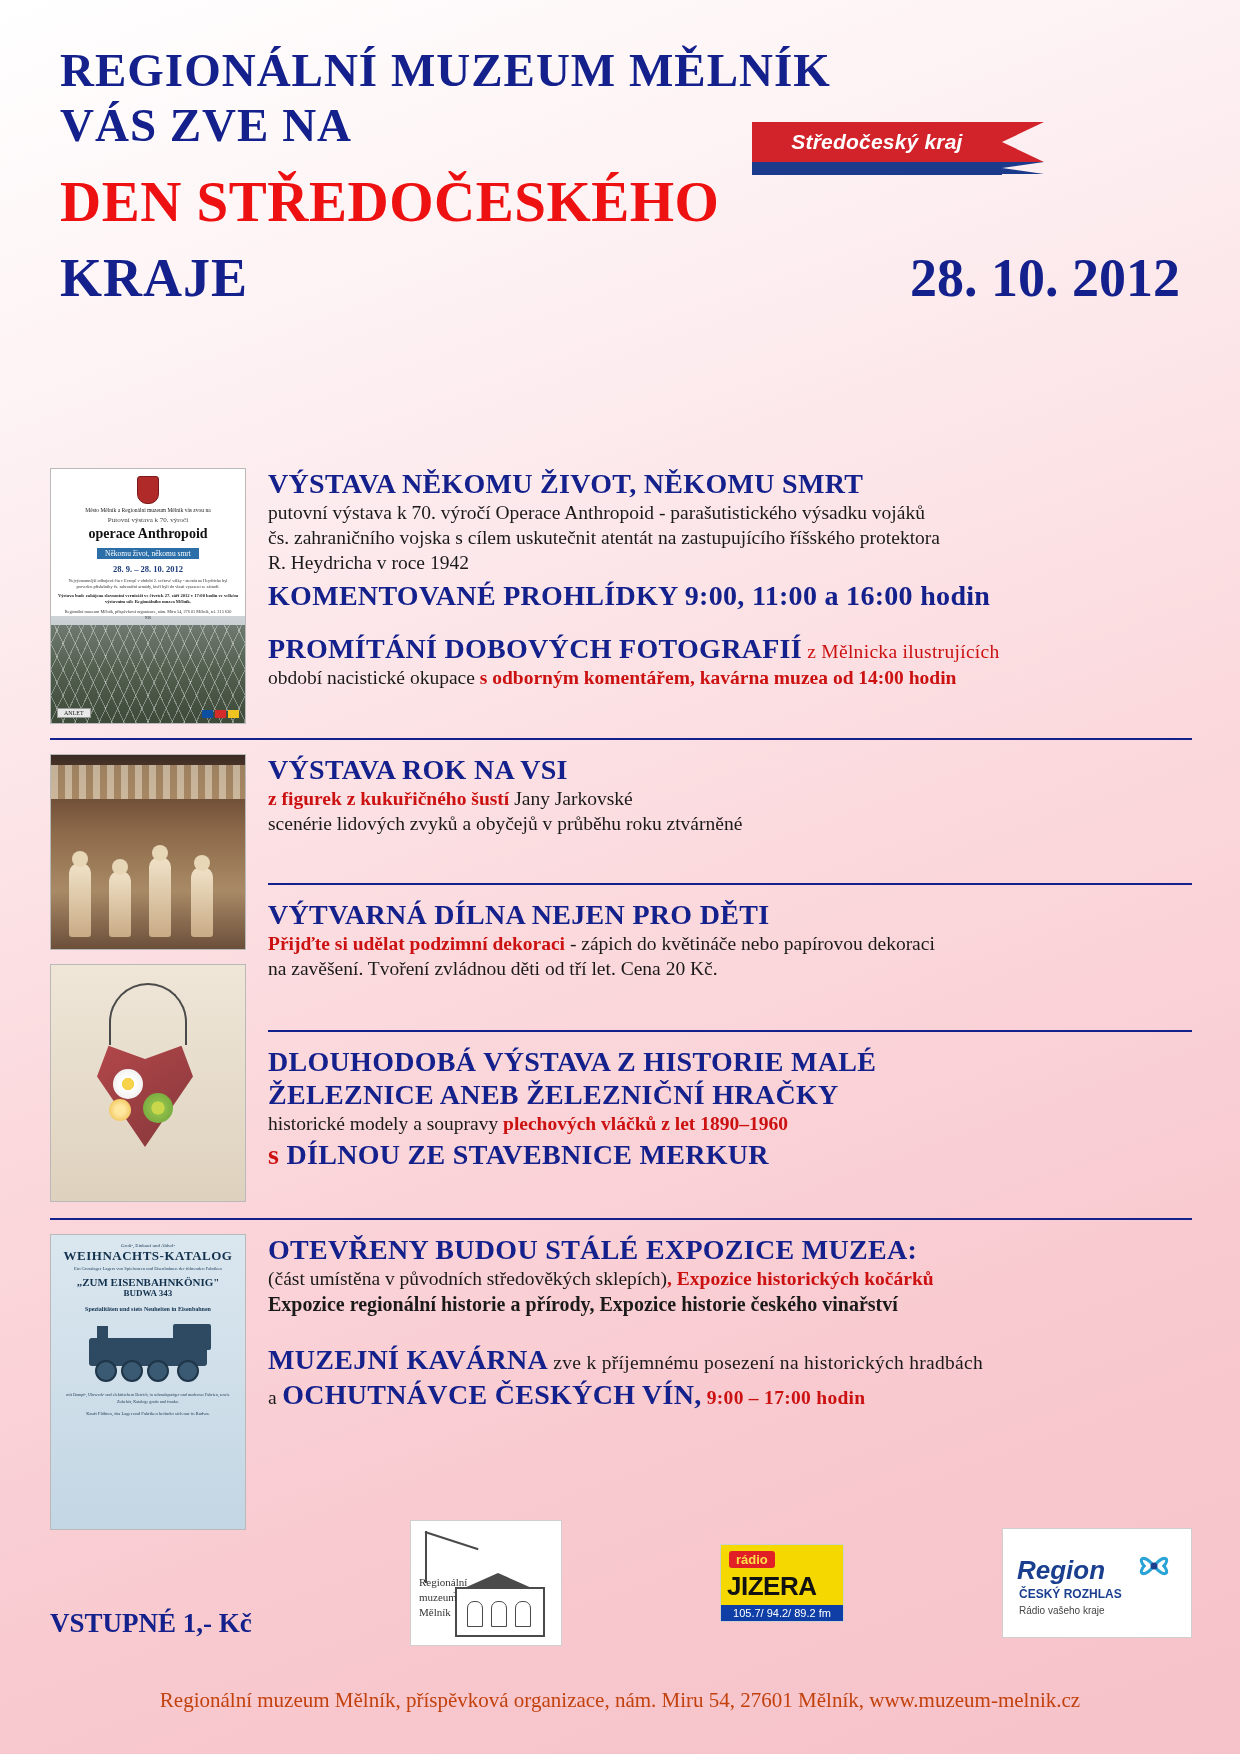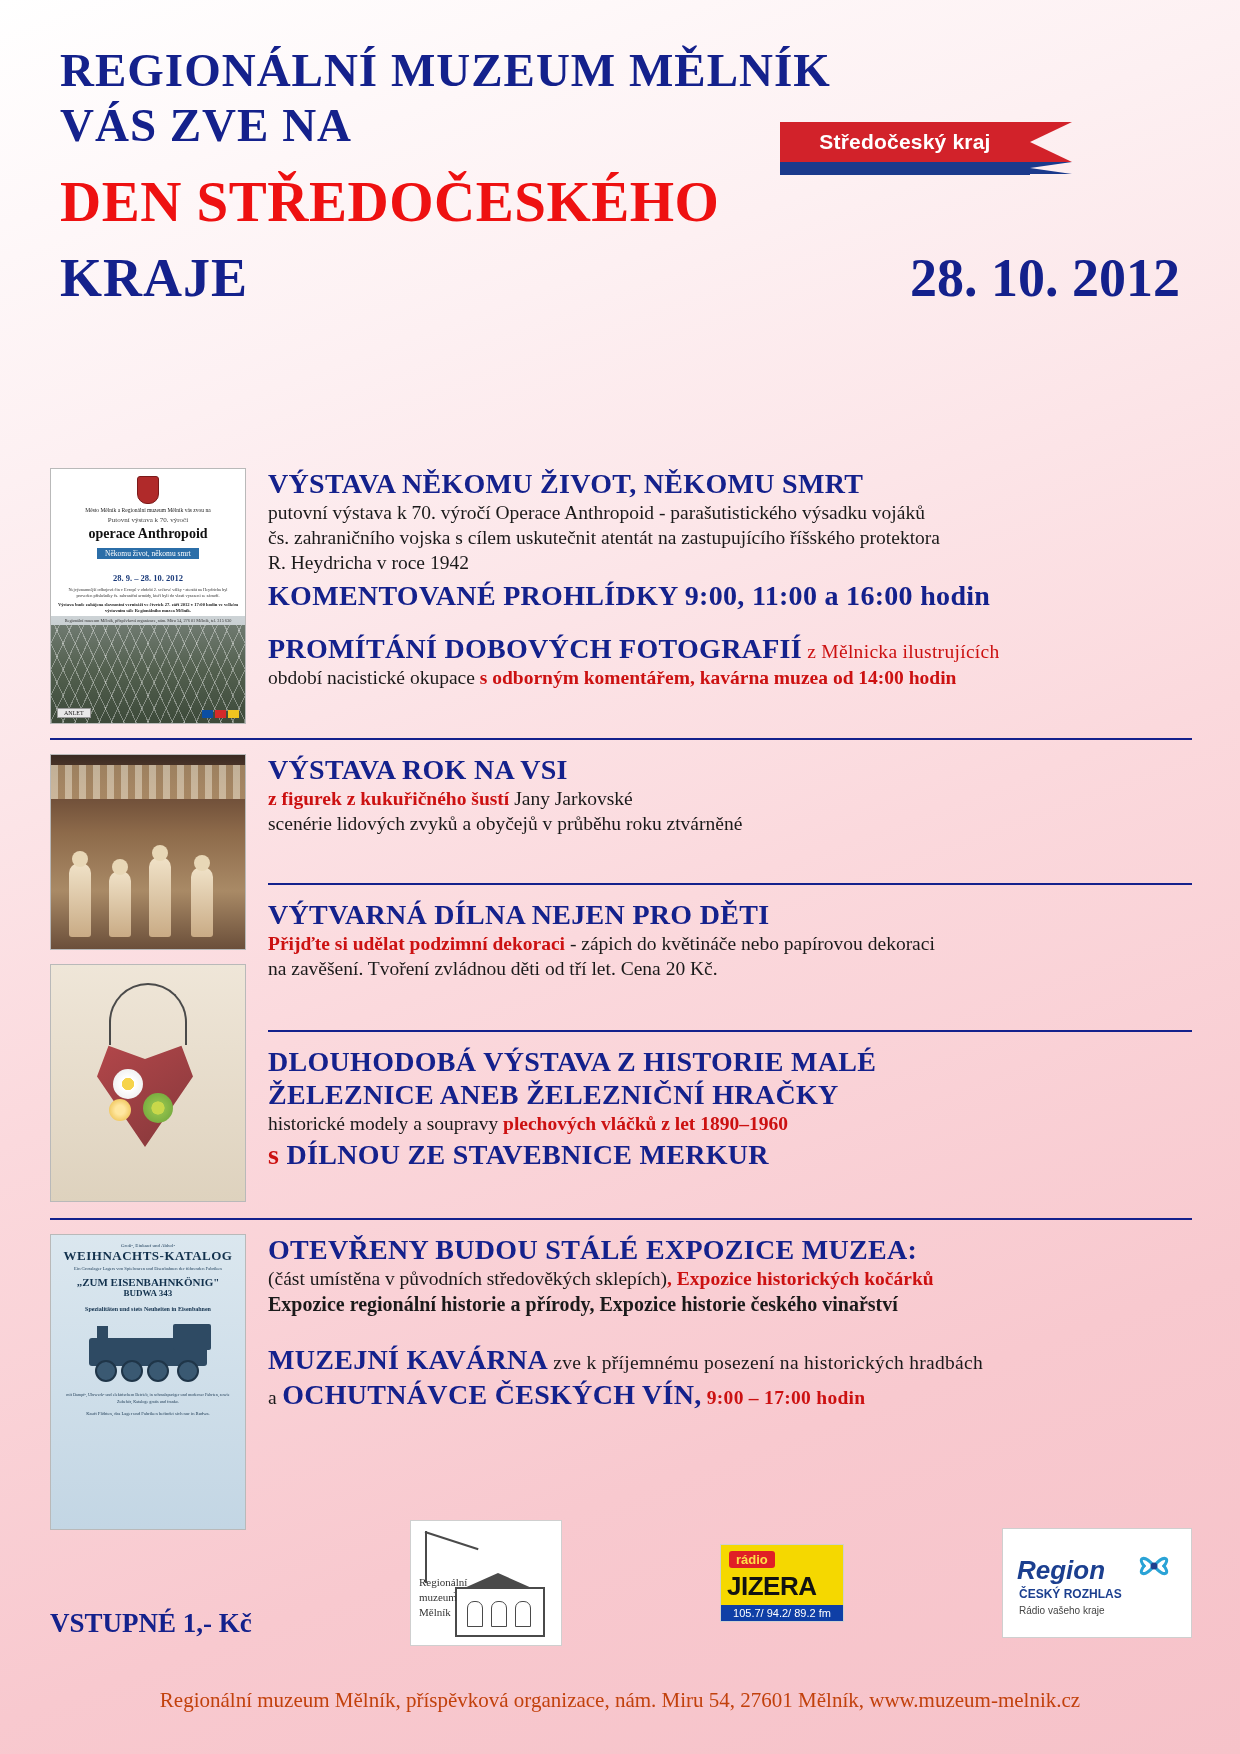--- a/index.html
+++ b/index.html
@@ -64,23 +64,24 @@
     font-weight: bold;
     color: #14218c;
     font-size: 54px;
     padding-right: 10px;
   }
 
   
   .ribbon {
     position: absolute;
     top: 122px;
-    left: 780px;
+    left: 752px;
     width: 292px;
     height: 62px;
+    font-style: italic;
   }
   .ribbon-red {
     position: absolute;
     left: 0; top: 0;
     width: 250px;
     height: 40px;
     background: #d2222a;
     display: flex;
     align-items: center;
     justify-content: center;
@@ -191,21 +192,21 @@
     border-radius: 3px 3px 10px 10px;
     border: 1px solid #7a1a1a;
   }
   .ta-l1 { font-size: 5.5px; color: #222; }
   .ta-l2 { font-size: 7px; color: #444; margin-top: 3px;}
   .ta-l3 { font-size: 14px; font-weight: bold; color: #111; margin-top: 2px;}
   .ta-l4 {
     font-size: 7.5px; color: #fff; background: #2b6ea8;
     display: inline-block; padding: 1px 8px; margin-top: 3px;
   }
-  .ta-l5 { font-size: 8.5px; font-weight: bold; color: #1a3a7a; margin-top: 13px;}
+  .ta-l5 { font-size: 8.5px; font-weight: bold; color: #1a3a7a; margin-top: 4px;}
   .ta-p { font-size: 4.3px; color: #333; line-height: 1.35; margin-top: 4px; text-align: center; padding: 0 5px;}
   .ta-strong { font-size: 4.6px; color: #222; font-weight: bold; line-height: 1.4; margin-top: 3px;}
   .ta-url { font-size: 6px; color: #1a4fa0; margin-top: 4px; }
   .ta-photo {
     position: absolute;
     left: 0; right: 0; bottom: 0;
     height: 98px;
     background:
       repeating-linear-gradient(65deg, rgba(255,255,255,0.35) 0 1px, rgba(255,255,255,0) 1px 11px),
       repeating-linear-gradient(-65deg, rgba(255,255,255,0.35) 0 1px, rgba(255,255,255,0) 1px 11px),

